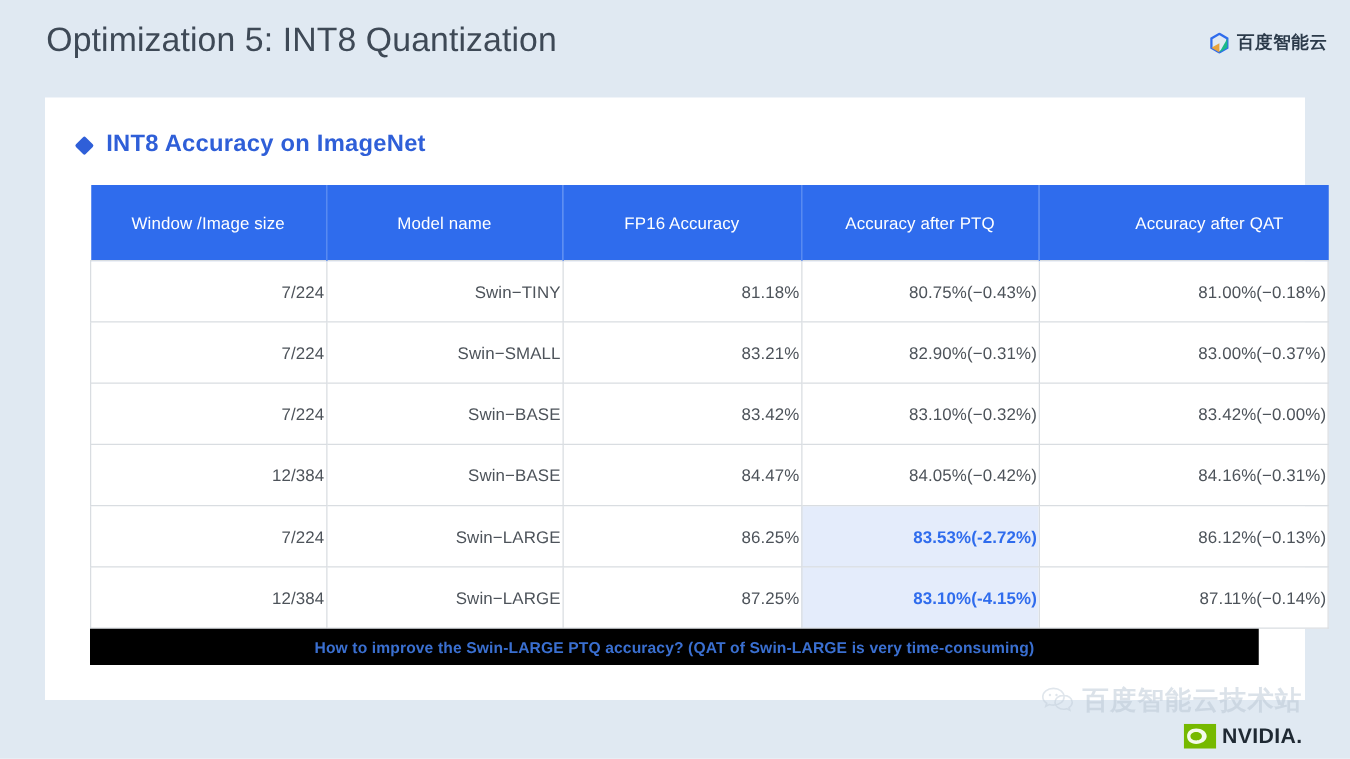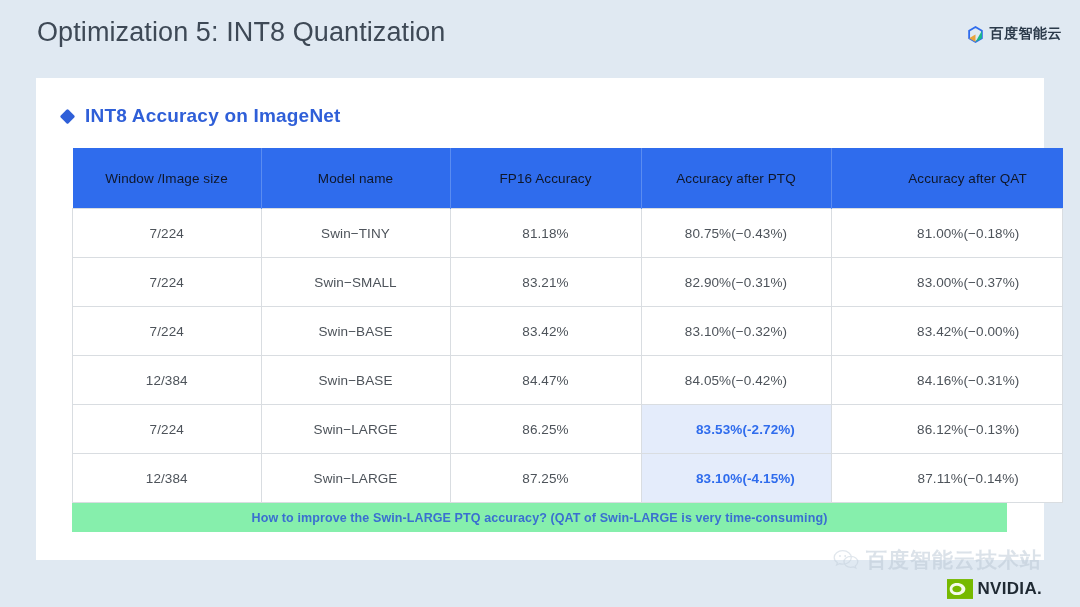--- a/index.html
+++ b/index.html
@@ -88,32 +88,32 @@
   .data-table {
     position: absolute;
     left: 36px;
     top: 70px;
     width: 935px;
     border-collapse: collapse;
     table-layout: fixed;
   }
   .data-table th {
     background: #2f6ced;
-    color: #0f172a;
+    color: #ffffff;
     font-size: 13.5px;
     font-weight: 400;
     height: 58px;
     text-align: center;
     border-right: 1px solid #5a8cf1;
     letter-spacing: 0.1px;
   }
   .data-table th:last-child { border-right: none; padding-left: 42px; }
   .data-table td {
     height: 46px;
-    text-align: center;
+    text-align: right;
     font-size: 13.5px;
     color: #4d535a;
     border: 1px solid #d9dde1;
     background: #ffffff;
     letter-spacing: 0.1px;
   }
   .data-table tr td:first-child { border-left: 1px solid #d9dde1; }
   .data-table tr td:last-child { border-right: 1px solid #d9dde1; padding-left: 44px; }
   td.cell-highlight {
     background: #e4ecfb;
@@ -122,21 +122,21 @@
     padding-left: 20px;
   }
 
   
   .footer-note {
     position: absolute;
     left: 36px;
     top: 425px;
     width: 935px;
     height: 29px;
-    background: #86efac;
+    background: #000000;
     display: flex;
     align-items: center;
     justify-content: center;
   }
   .footer-note-text {
     font-size: 12.5px;
     color: #3a6fd0;
     font-weight: bold;
     letter-spacing: 0.1px;
     white-space: nowrap;

